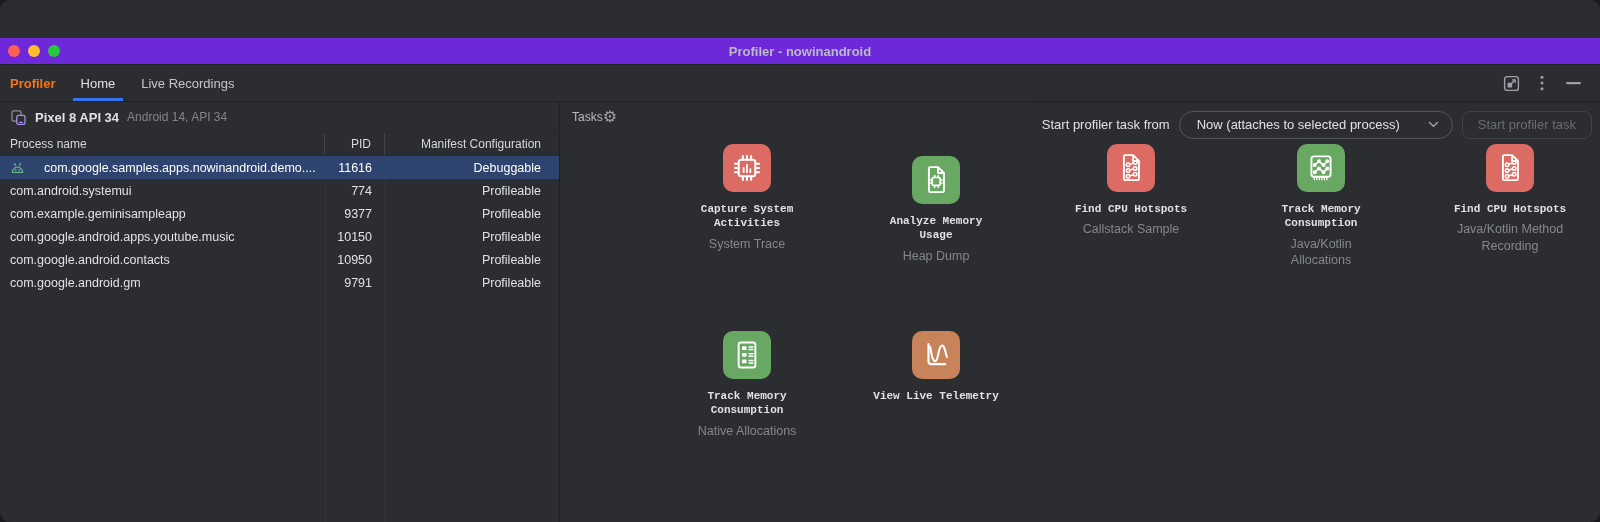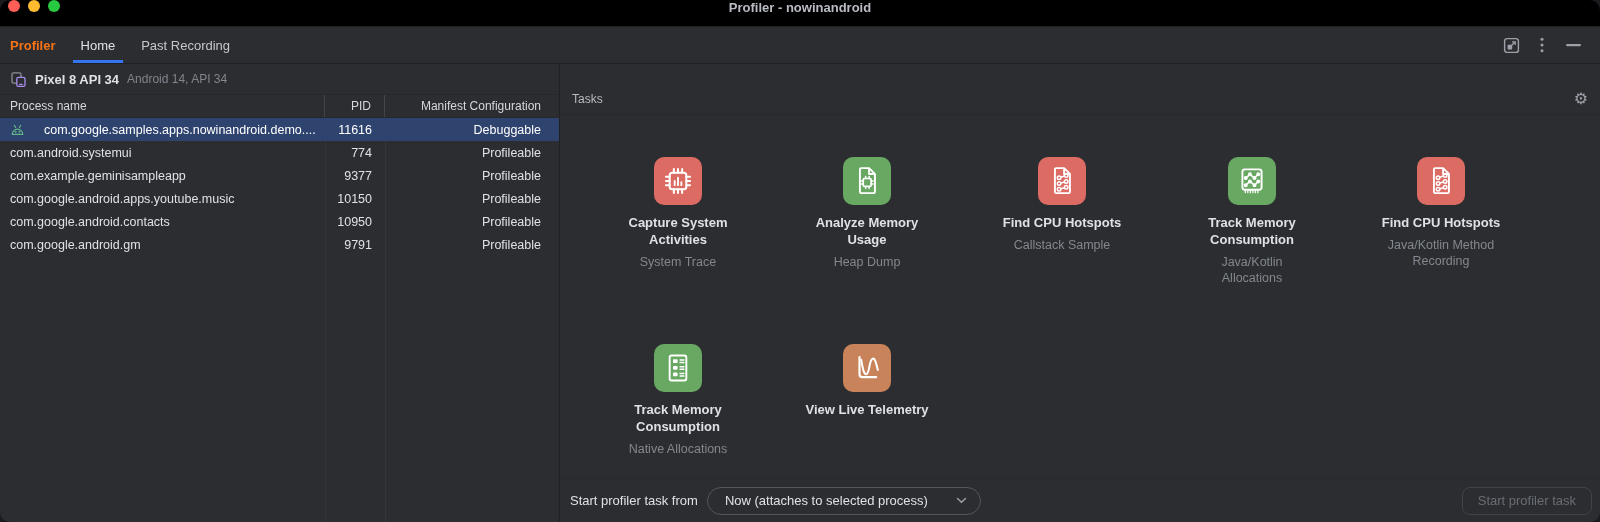--- a/index.html
+++ b/index.html
@@ -2,21 +2,21 @@
 <html><head>
 <meta charset="utf-8">
 <style>
   html,body{margin:0;padding:0;background:#1a1b1e;}
   *{box-sizing:border-box;}
   .window{
     width:1600px;height:522px;background:#2B2D30;border-radius:10px;overflow:hidden;
     font-family:"Liberation Sans",sans-serif;display:flex;flex-direction:column;position:relative;
   }
   
-  .titlebar{height:27px;background:#000000;border-bottom:1px solid #1F2124;display:flex;align-items:flex-start;position:relative;flex:0 0 auto;}
+  .titlebar{height:27px;background:#6d28d9;border-bottom:1px solid #1F2124;display:flex;align-items:center;position:relative;flex:0 0 auto;margin-top:38px;}
   .lights{display:flex;gap:8px;padding-left:8px;z-index:2;}
   .light{width:12px;height:12px;border-radius:50%;}
   .win-title{position:absolute;left:0;right:0;text-align:center;font-size:13px;font-weight:bold;color:#B9BCC2;}
   
   .tabbar{height:37px;border-bottom:1px solid #1F2124;display:flex;align-items:stretch;padding:0 18px 0 10px;flex:0 0 auto;}
   .app-label{font-size:13px;font-weight:700;color:#f97316;display:flex;align-items:center;margin-right:12px;}
   .tab{position:relative;display:flex;align-items:center;padding:0 13px;font-size:13px;color:#C4C7CC;cursor:default;}
   .tab.active{color:#DFE1E5;}
   .tab.active::after{content:'';position:absolute;left:5px;right:5px;bottom:0;height:3px;background:#3574F0;}
   .tab-icons{margin-left:auto;display:flex;align-items:center;gap:13px;}
@@ -34,27 +34,27 @@
   .rows{flex:1;position:relative;background:
     linear-gradient(#323539,#323539) 325px 0/1px 100% no-repeat,
     linear-gradient(#323539,#323539) 385px 0/1px 100% no-repeat;}
   .prow{height:23px;display:flex;align-items:center;font-size:12.5px;color:#DFE1E5;}
   .prow.selected{background:#2E436E;color:#FFFFFF;}
   .prow .c-name{width:325px;display:flex;align-items:center;gap:19px;padding-left:10px;white-space:nowrap;overflow:hidden;}
   .prow .c-pid{width:60px;text-align:right;padding-right:13px;}
   .prow .c-man{flex:1;text-align:right;padding-right:18px;}
   .droid{display:flex;align-items:center;}
   
-  .right{flex:1;display:flex;flex-direction:column;min-width:0;margin-top:20px;}
+  .right{flex:1;display:flex;flex-direction:row;min-width:0;}
   .tasks-header{height:31px;border-bottom:1px solid #27292C;display:flex;align-items:center;padding:0 12px;font-size:12px;color:#B6B9BF;flex:0 0 auto;}
   .gear{margin-left:auto;font-size:16px;color:#9DA0A8;line-height:1;cursor:default;}
   .tasks-body{flex:1;position:relative;min-height:0;}
   .task{position:absolute;width:140px;display:flex;flex-direction:column;align-items:center;text-align:center;cursor:default;}
   .task-icon{width:48px;height:48px;border-radius:10px;display:flex;align-items:center;justify-content:center;flex:0 0 auto;}
-  .task-title{margin-top:10px;font-size:13px;font-weight:700;color:#DFE1E5;line-height:1.3;max-width:132px;}
+  .task-title{margin-top:10px;font-size:11px;font-weight:700;color:#DFE1E5;line-height:1.3;max-width:132px;font-family:Liberation Mono, monospace;}
   .task-sub{margin-top:5px;font-size:12.5px;color:#83878E;line-height:1.3;max-width:114px;}
   
   .footer{height:44px;border-top:1px solid #27292C;display:flex;align-items:center;padding:0 8px 0 10px;gap:9px;flex:0 0 auto;}
   .footer-label{font-size:13px;color:#DFE1E5;white-space:nowrap;}
   .dropdown{height:28px;min-width:268px;border:1px solid #53565C;border-radius:15px;background:#2B2D30;display:flex;align-items:center;gap:28px;padding:0 13px 0 17px;font-size:13px;color:#DFE1E5;white-space:nowrap;cursor:default;}
   .dropdown .chev{margin-left:auto;display:flex;align-items:center;}
   .start-btn{margin-left:auto;height:28px;padding:0 15px;border:1px solid #404348;border-radius:8px;background:transparent;color:#696D74;font-size:13px;font-family:"Liberation Sans",sans-serif;white-space:nowrap;}
 </style>
 </head>
 <body>
@@ -66,21 +66,21 @@
       <div class="light" style="background:#FF5F57"></div>
       <div class="light" style="background:#FEBC2E"></div>
       <div class="light" style="background:#28C840"></div>
     </div>
     <div class="win-title">Profiler - nowinandroid</div>
   </div>
 
   <div class="tabbar">
     <div class="app-label">Profiler</div>
     <div class="tab active">Home</div>
-    <div class="tab">Past Recording</div>
+    <div class="tab">Live Recordings</div>
     <div class="tab-icons">
       <span class="ico">
         <svg width="17" height="17" viewBox="0 0 17 17" fill="none">
           <rect x="1.6" y="1.6" width="13.8" height="13.8" rx="2.5" stroke="#9DA0A8" stroke-width="1.4"></rect>
           <rect x="4.6" y="7.8" width="4.6" height="4.6" rx="0.6" fill="#9DA0A8"></rect>
           <path d="M12 5 8.7 8.3" stroke="#9DA0A8" stroke-width="1.3"></path>
           <path d="M12.2 8V4.8H9" stroke="#9DA0A8" stroke-width="1.3"></path>
         </svg>
       </span>
       <span class="ico">
@@ -181,21 +181,21 @@
             <div class="task-icon" style="background: rgb(219, 107, 99);">
               <svg width="40" height="40" viewBox="0 0 48 48" fill="none" stroke="#fff" stroke-width="2.4" stroke-linecap="round">
     <rect x="14" y="14" width="20" height="20" rx="3"></rect>
     <path d="M19 14V9.5 M24 14V9.5 M29 14V9.5 M19 38.5V34 M24 38.5V34 M29 38.5V34 M14 19H9.5 M14 24H9.5 M14 29H9.5 M38.5 19H34 M38.5 24H34 M38.5 29H34"></path>
     <path stroke-width="2.2" d="M20 29v-5 M24 29v-9 M28 29v-3.5"></path>
               </svg>
             </div>
             <div class="task-title">Capture System Activities</div>
             <div class="task-sub">System Trace</div>
           </div>
-          <div class="task" style="left: 237px; top: 42px;">
+          <div class="task" style="left: 237px; top: 54px;">
             <div class="task-icon" style="background: rgb(105, 168, 98);">
               <svg width="40" height="40" viewBox="0 0 48 48" fill="none" stroke="#fff" stroke-width="2.3" stroke-linejoin="round">
     <path d="M17 8.5h9.5l7 7V37q0 1.5-1.5 1.5h-15Q15.5 38.5 15.5 37V10q0-1.5 1.5-1.5z"></path>
     <path d="M26.5 8.5v7h7"></path>
     <rect x="19.5" y="21" width="9.5" height="9.5" rx="1.5" stroke-width="2"></rect>
     <path stroke-width="1.9" stroke-linecap="round" d="M22.4 21v-2.3 M26.6 21v-2.3 M22.4 32.8v-2.3 M26.6 32.8v-2.3 M19.5 23.9h-2.3 M19.5 27.6h-2.3 M31.3 23.9H29 M31.3 27.6H29"></path>
               </svg>
             </div>
             <div class="task-title">Analyze Memory Usage</div>
             <div class="task-sub">Heap Dump</div>

